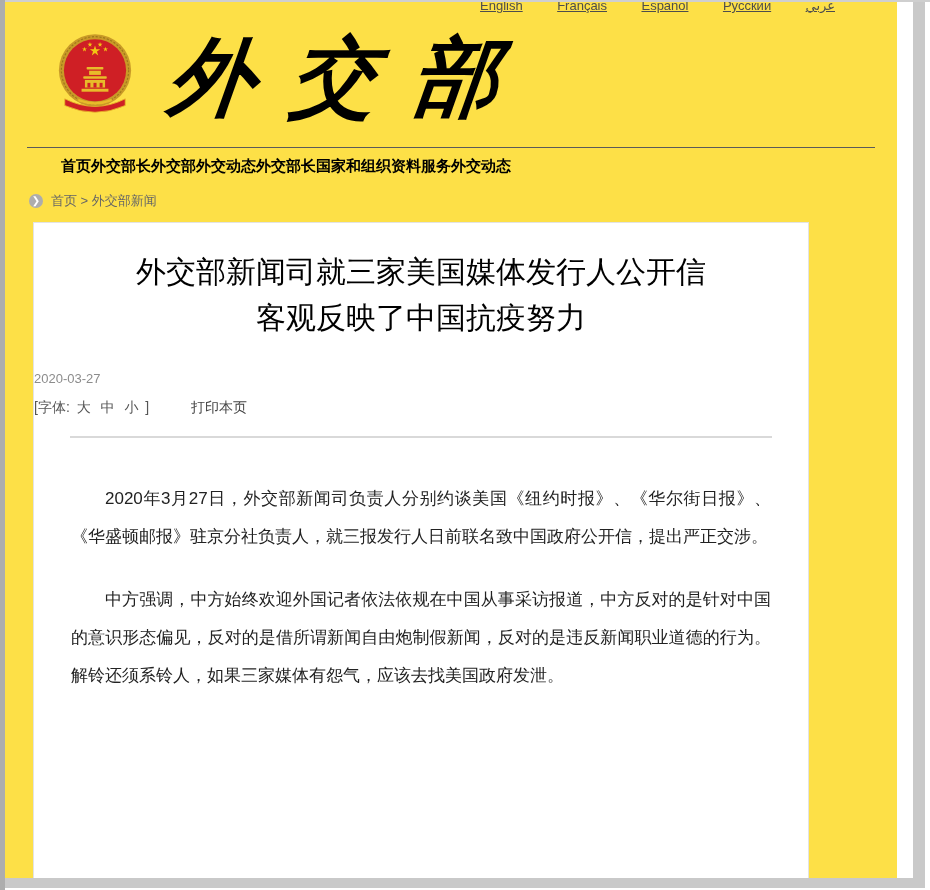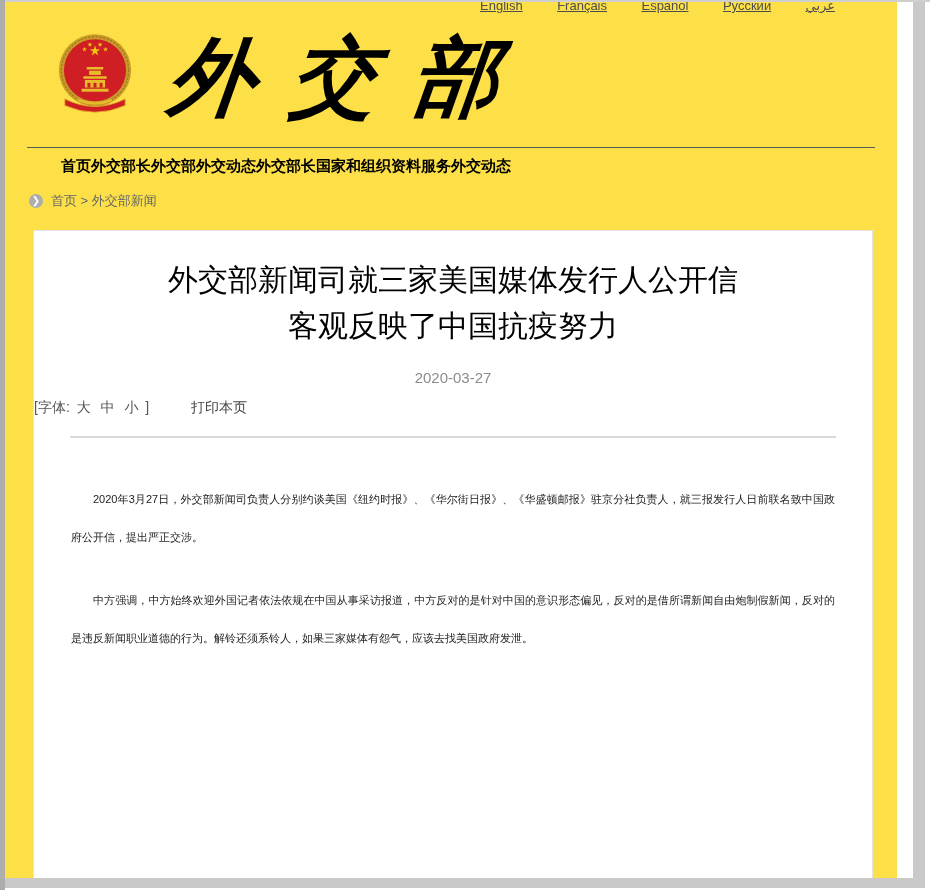--- a/index.html
+++ b/index.html
@@ -47,34 +47,34 @@
   .breadcrumb { position:absolute; top:190px; left:24px; display:flex; align-items:center; font-size:13px; color:#666; }
   .bc-icon {
     width:14px; height:14px; border-radius:50%; background:#adadad; color:#fff;
     display:inline-flex; align-items:center; justify-content:center;
     font-size:10px; line-height:1; margin-right:8px;
   }
   .bc-text { cursor:pointer; }
 
   
   .article-box {
-    position:absolute; left:28px; top:228px; width:840px; height:660px;
+    position:absolute; left:28px; top:220px; width:776px; height:660px;
     background:#fff; border:1px solid #e3e3e3;
   }
   .article-title { margin-top:26px; text-align:center; font-size:30px; line-height:46px; font-weight:400; color:#000; }
-  .article-date { margin-top:20px; text-align:center; font-size:15px; color:#8c8c8c; }
+  .article-date { margin-top:30px; text-align:left; font-size:13px; color:#8c8c8c; }
   .meta-row { margin-top:13px; text-align:left; font-size:14px; color:#555; }
   .meta-row .sep { display:inline-block; width:34px; }
   .font-size-link { cursor:pointer; margin:0 3px; }
   .print-link { cursor:pointer; color:#444; }
   .article-divider { margin:19px 36px 0; border-top:2px solid #d9d9d9; }
 
   .article-body { padding:42px 37px 0; }
   .article-body p {
-    margin:0 0 25px; font-size:11px; line-height:38px; color:#222;
+    margin:0 0 25px; font-size:17px; line-height:38px; color:#222;
     text-align:justify; text-indent:2em;
   }
 </style>
 </head>
 <body>
 
 <div class="edge edge-top"></div>
 <div class="edge edge-left"></div>
 <div class="edge edge-right"></div>
 <div class="edge edge-bottom"></div>

